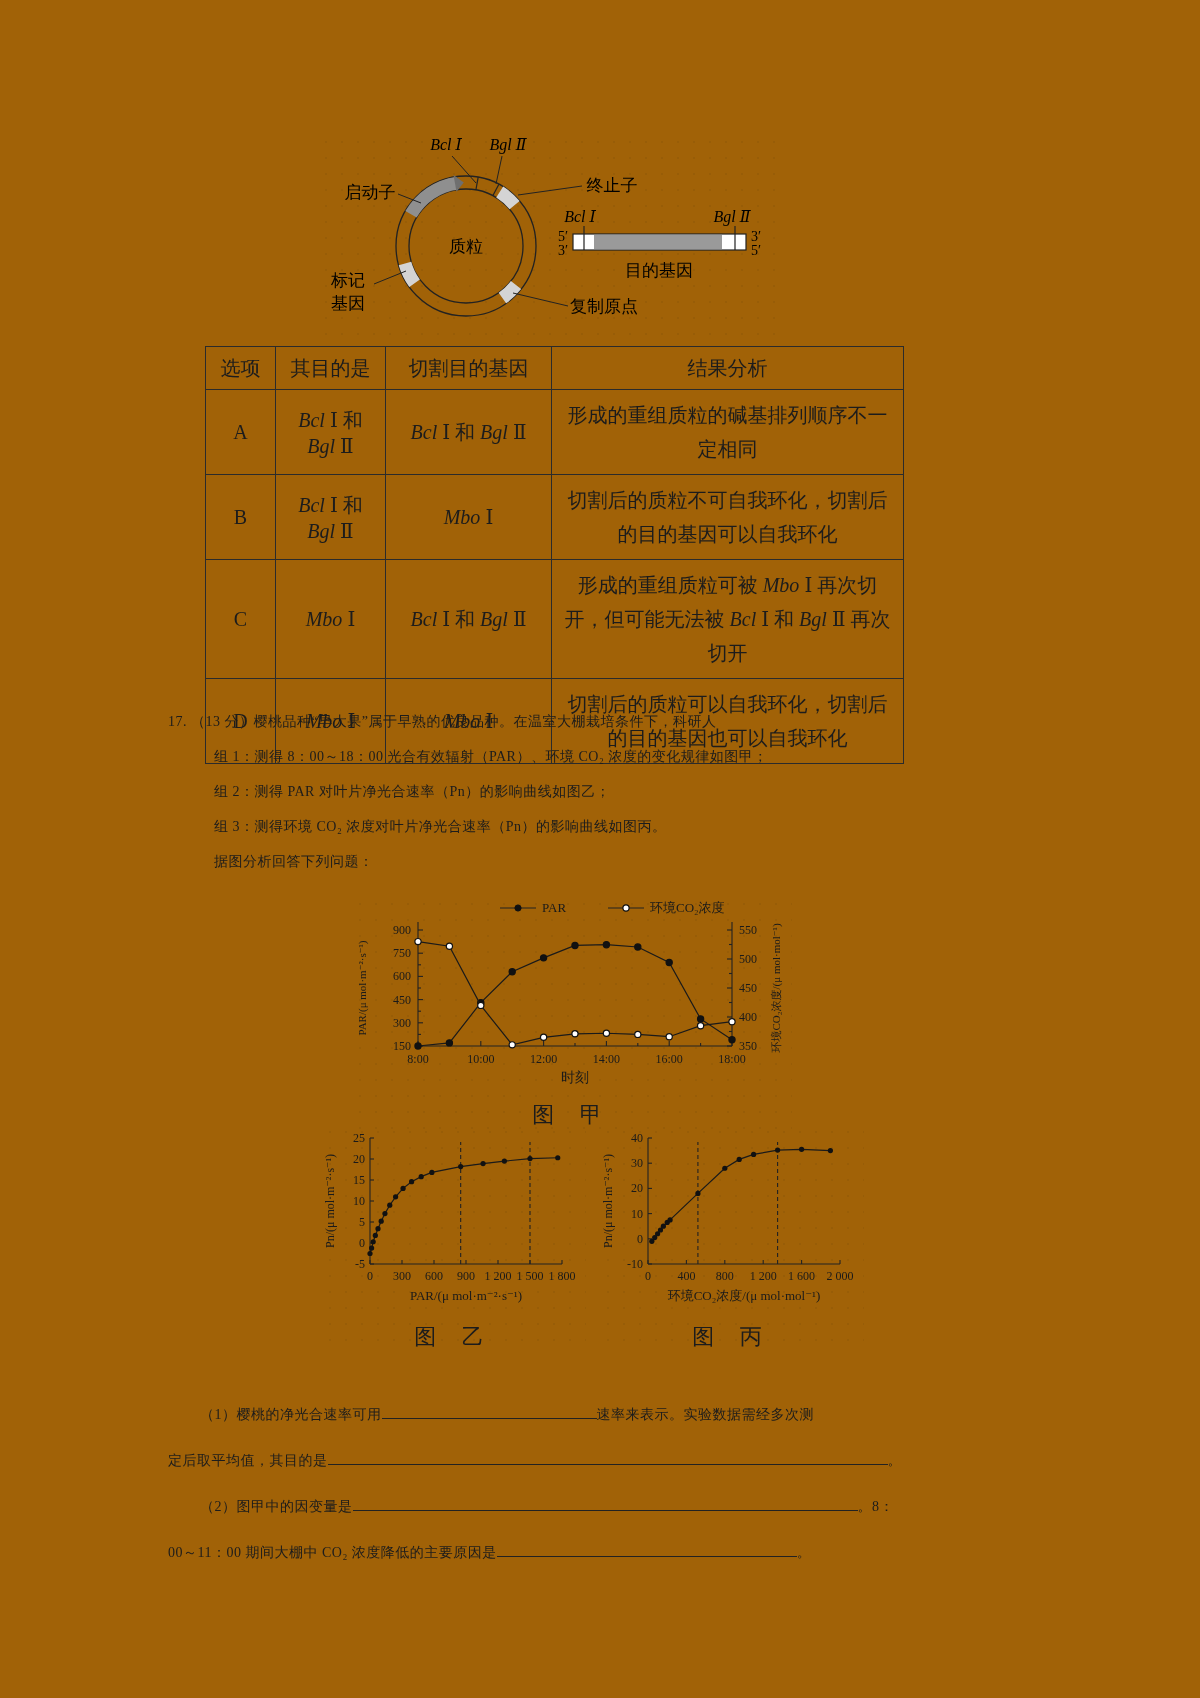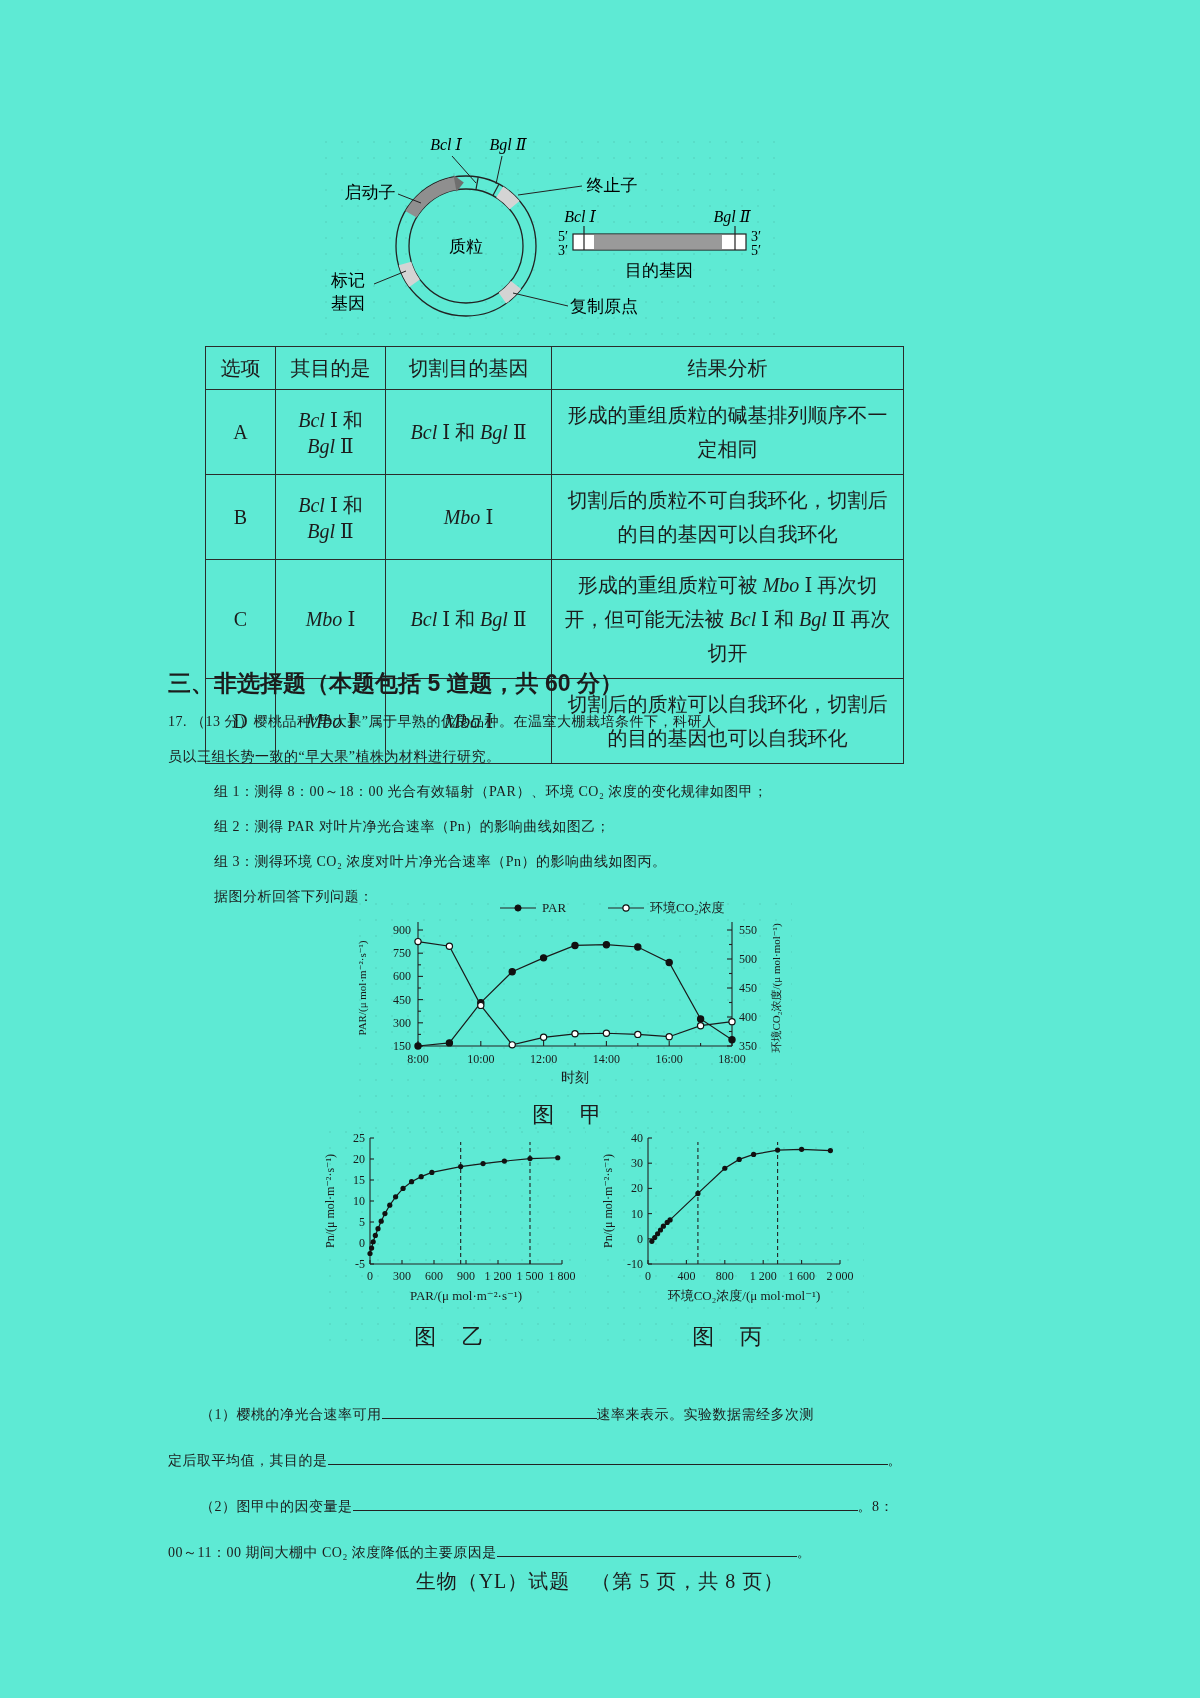--- a/index.html
+++ b/index.html
@@ -1,16 +1,16 @@
 <!DOCTYPE html>
 <html><head>
 <meta charset="utf-8">
 <style>
   html,body{margin:0;padding:0;background:#d8d8d8;}
-  .page{position:relative;width:1200px;height:1698px;margin:0 auto;background:#5eead4;
+  .page{position:relative;width:1200px;height:1698px;margin:0 auto;background:#a16207;
         font-family:"Liberation Serif","DejaVu Serif",serif;color:#1c1c1c;overflow:hidden;}
   .abs{position:absolute;}
   .fig{background-image:radial-gradient(rgba(0,0,0,0.055) 1px, transparent 1.2px);background-size:16px 16px;}
   svg text{font-family:"Liberation Serif","DejaVu Serif",serif;}
   
   #table-block table{border-collapse:collapse;width:698px;table-layout:fixed;padding-left:22px;}
   #table-block th,#table-block td{border:1.5px solid #2b2b2b;font-size:20px;font-weight:normal;
         padding:6px 8px;vertical-align:middle;}
   #table-block th{height:30px;}
   #table-block td.c{text-align:center;}
@@ -127,25 +127,23 @@
           <tr>
             <td class="c">D</td>
             <td class="c"><i>Mbo</i> Ⅰ</td>
             <td class="c"><i>Mbo</i> Ⅰ</td>
             <td class="res">切割后的质粒可以自我环化，切割后的目的基因也可以自我环化</td>
           </tr>
         </tbody>
     </table>
   </div>
 
-  <div class="abs" id="section-title" style="left:168px;top:668px;">三、非选择题（本题包括 5 道题，共 60 分）</div>
 
   <div class="abs" id="q17-block" style="left:168px;top:704px;width:910px;">
     <div class="tline">17. （13 分）樱桃品种“早大果”属于早熟的优良品种。在温室大棚栽培条件下，科研人</div>
-    <div class="tline">员以三组长势一致的“早大果”植株为材料进行研究。</div>
     <div class="tline indent">组 1：测得 8：00～18：00 光合有效辐射（PAR）、环境 CO₂ 浓度的变化规律如图甲；</div>
     <div class="tline indent">组 2：测得 PAR 对叶片净光合速率（Pn）的影响曲线如图乙；</div>
     <div class="tline indent">组 3：测得环境 CO₂ 浓度对叶片净光合速率（Pn）的影响曲线如图丙。</div>
     <div class="tline indent">据图分析回答下列问题：</div>
   </div>
 
   <div class="abs fig" id="chart-jia-block" style="left:352px;top:896px;width:440px;">
     <div id="chart-jia-host"><svg width="440" height="198">
           <g>
             <line x1="66" y1="26" x2="66" y2="150" stroke="#222" stroke-width="1.1"></line>
@@ -370,15 +368,14 @@
       <span>定后取平均值，其目的是</span><span class="blank w560"></span><span>。</span>
     </div>
     <div class="tline q-indent">
       <span>（2）图甲中的因变量是</span><span class="blank w505"></span><span>。8：</span>
     </div>
     <div class="tline">
       <span>00～11：00 期间大棚中 CO₂ 浓度降低的主要原因是</span><span class="blank w300"></span><span>。</span>
     </div>
   </div>
 
-  <div class="abs" id="footer" style="top:1568px;left:0;">生物（YL）试题　（第 5 页，共 8 页）</div>
 
 </div>
 
 </body></html>

